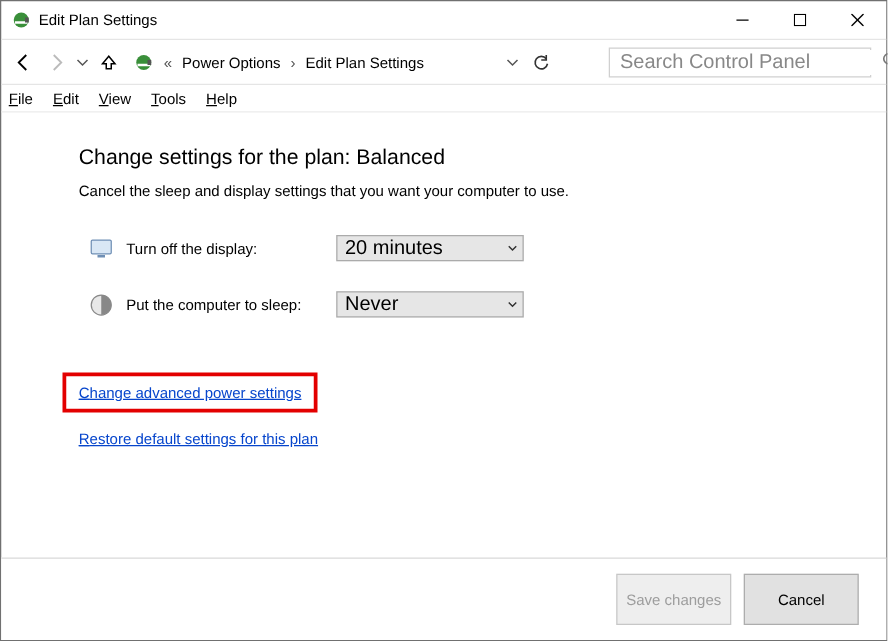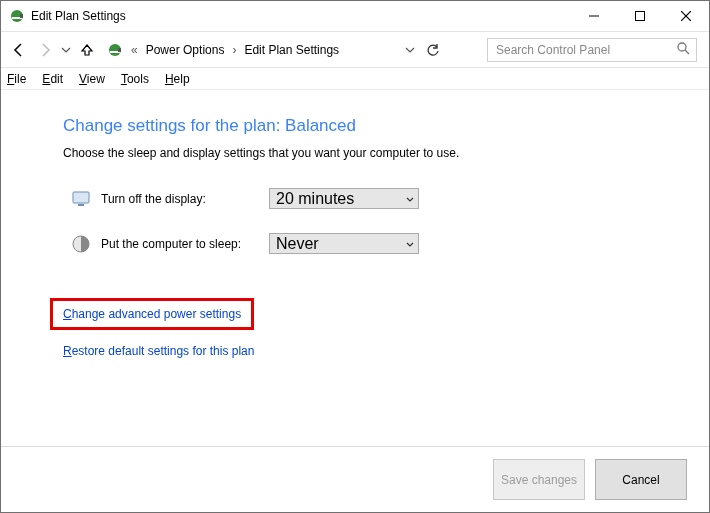--- a/index.html
+++ b/index.html
@@ -83,21 +83,21 @@
     align-items:center;
     padding: 0 6px;
     margin-right: 6px;
     max-width: 210px;
     margin-left: auto;
   }
   .search-input {
     border:none;
     outline:none;
     font-family:inherit;
-    font-size:12px;
+    font-size:16px;
     flex:1;
     color:#555;
   }
   .search-input::placeholder { color:#888; }
   .menubar {
     height: 22px;
     display:flex;
     align-items:center;
     padding: 0 6px;
     gap: 16px;
@@ -105,21 +105,21 @@
   }
   .menu-item { cursor:pointer; }
   .menu-u { text-decoration: underline; }
   .content-area {
     flex:1;
     padding: 26px 12px 12px 62px;
     position:relative;
     overflow:hidden;
   }
   .page-title {
-    color: #3b82f6;
+    color: #000000;
     font-size: 17px;
     margin-bottom: 10px;
   }
   .page-desc {
     margin-bottom: 28px;
   }
   .setting-row {
     display:flex;
     align-items:center;
     margin-bottom: 24px;
@@ -142,20 +142,21 @@
     justify-content:space-between;
     padding: 0 4px 0 6px;
     cursor:pointer;
     font-size:16px;
   }
   .link-row {
     margin-top: 44px;
   }
   .link {
     color:#0645cc;
+    text-decoration:underline;
     cursor:pointer;
     display:inline-block;
   }
   .link-highlight {
     border: 3px solid #e30000;
     padding: 6px 10px;
     margin-left: -13px;
     margin-bottom: 12px;
     display:inline-block;
   }
@@ -274,21 +275,21 @@
   <div class="menubar">
     <span class="menu-item"><span class="menu-u">F</span>ile</span>
     <span class="menu-item"><span class="menu-u">E</span>dit</span>
     <span class="menu-item"><span class="menu-u">V</span>iew</span>
     <span class="menu-item"><span class="menu-u">T</span>ools</span>
     <span class="menu-item"><span class="menu-u">H</span>elp</span>
   </div>
 
   <div class="content-area">
     <div class="page-title">Change settings for the plan: Balanced</div>
-    <div class="page-desc">Choose the sleep and display settings that you want your computer to use.</div>
+    <div class="page-desc">Cancel the sleep and display settings that you want your computer to use.</div>
 
     <div class="setting-row">
       <span class="setting-icon">
         <svg viewBox="0 0 20 20" width="20" height="20">
           <rect x="2" y="3" width="16" height="11" rx="1" fill="#d9e7f5" stroke="#6f8fb5"></rect>
           <rect x="7" y="15" width="6" height="2" fill="#6f8fb5"></rect>
         </svg>
       </span>
       <span class="setting-label">Turn off the display:</span>
       <div class="dropdown">

